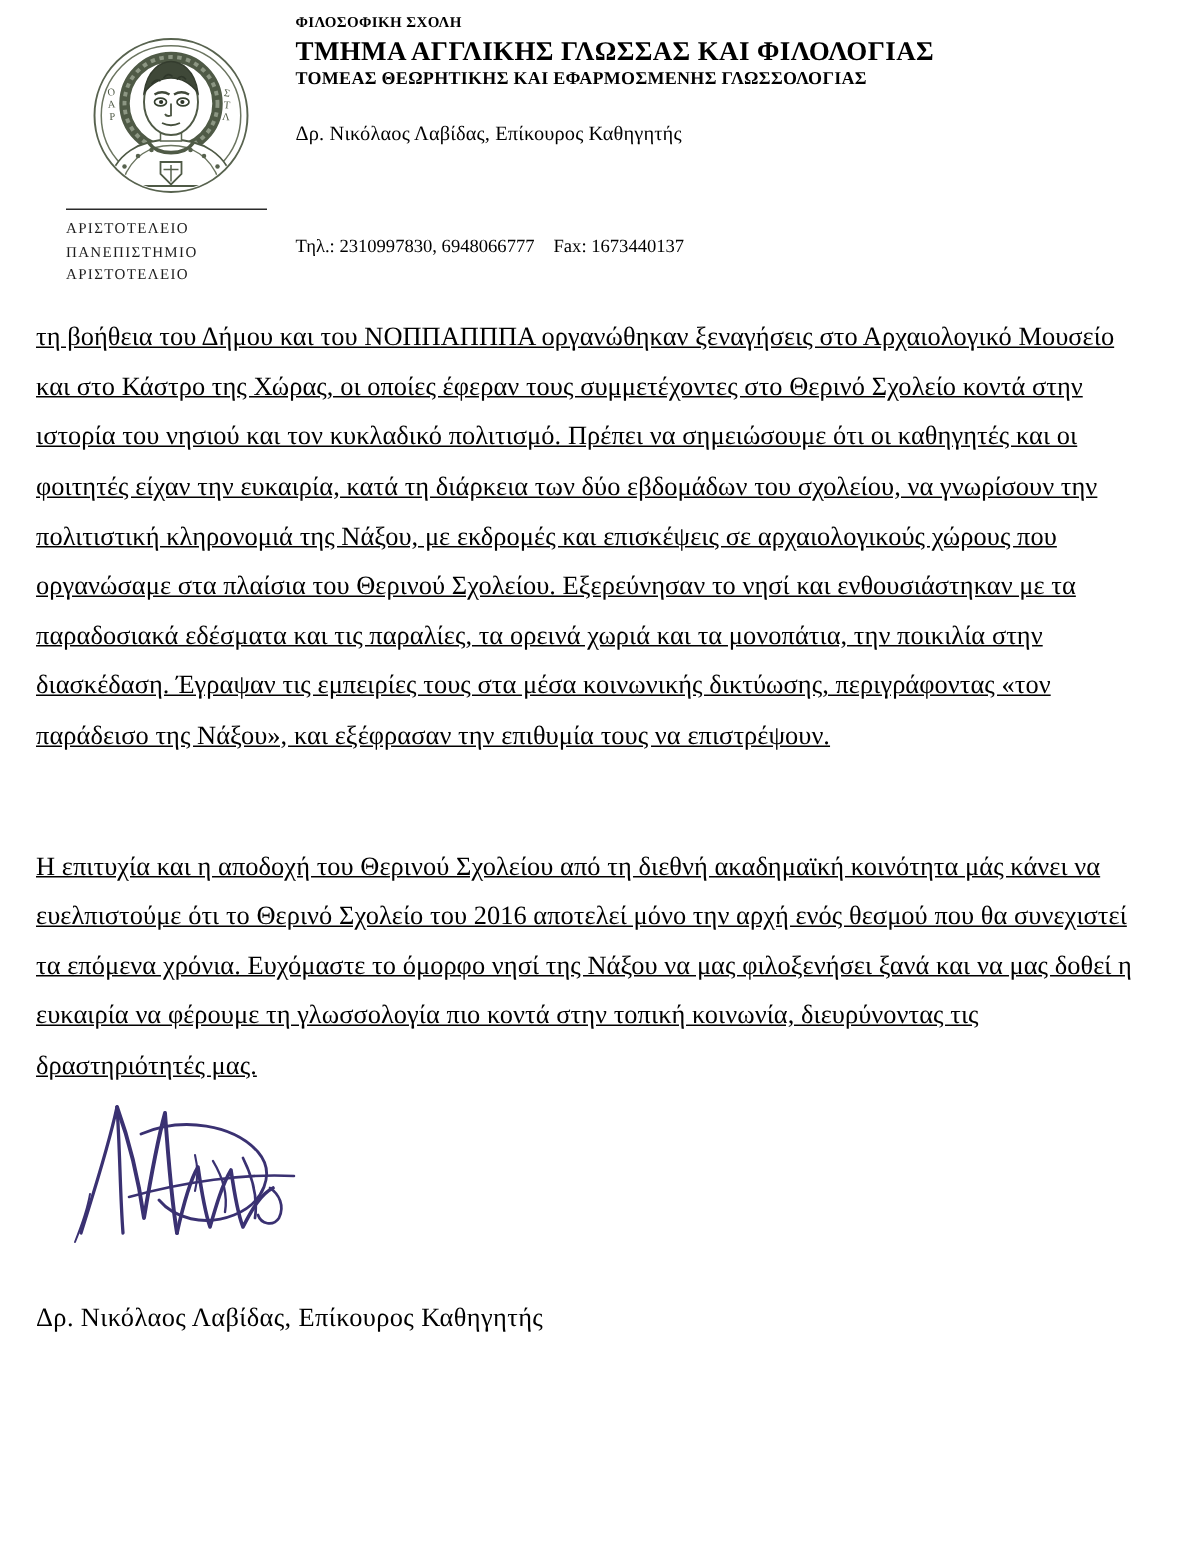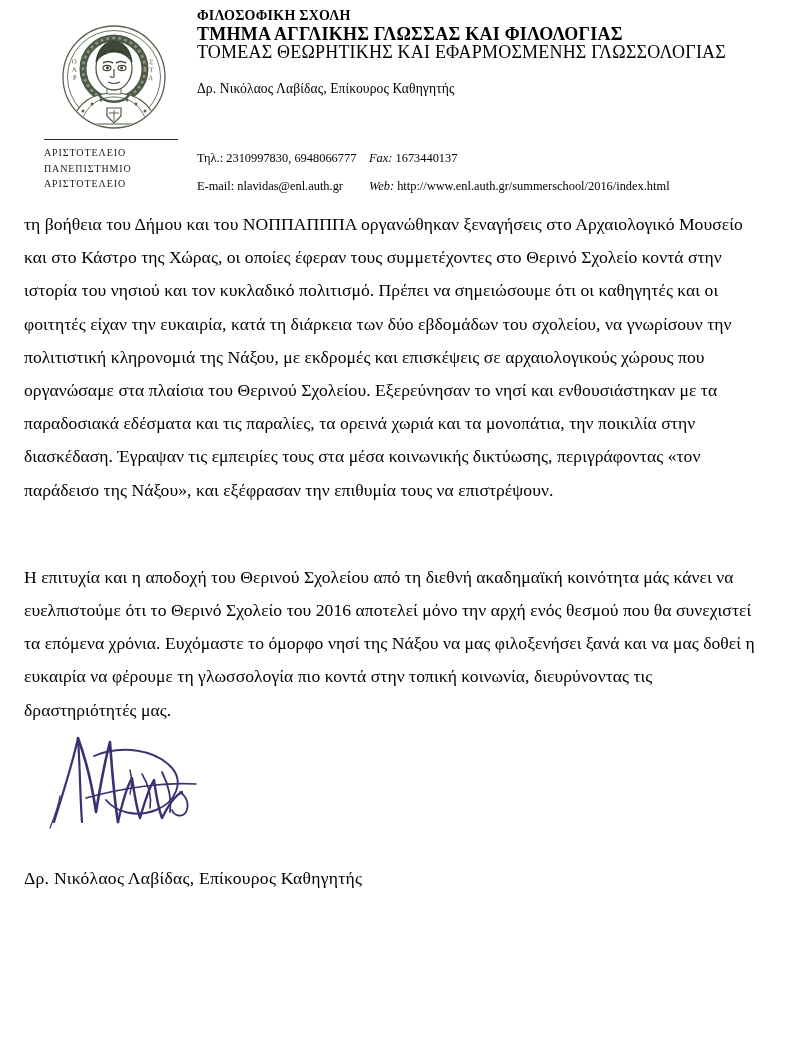--- a/index.html
+++ b/index.html
@@ -54,34 +54,34 @@
     white-space: nowrap;
   }
 
   .faculty-block {
     position: absolute;
     left: 197px;
     top: 7px;
     width: 590px;
   }
   .faculty-line-1 {
-    font-size: 14px;
+    font-size: 10px;
     font-weight: bold;
     line-height: 18px;
     letter-spacing: 0.25px;
   }
   .faculty-line-2 {
     font-size: 18px;
     font-weight: bold;
     line-height: 18.5px;
     letter-spacing: 0.25px;
   }
   .faculty-line-3 {
-    font-size: 18px;
-    font-weight: normal;
+    font-size: 12px;
+    font-weight: bold;
     line-height: 17px;
     letter-spacing: 0.2px;
   }
 
   .person-line {
     position: absolute;
     left: 197px;
     top: 80px;
     font-size: 13.6px;
     line-height: 18px;
@@ -92,48 +92,48 @@
   .contact {
     position: absolute;
     left: 197px;
     top: 144px;
     width: 600px;
     font-size: 12.4px;
     line-height: 15px;
   }
   .contact-row {
     display: flex;
-    align-items: center;
+    align-items: flex-end;
     height: 28px;
   }
   .contact-cell-left {
     width: 172px;
     flex: 0 0 172px;
     white-space: nowrap;
   }
   .contact-cell-right {
     white-space: nowrap;
   }
   .lbl-ital {
-    font-style: italic;
   }
 
   
   .body-area {
     position: absolute;
     left: 24px;
     top: 208px;
     width: 744px;
   }
   .para {
     font-size: 17.6px;
     line-height: 33.2px;
     text-align: left;
     margin: 0;
     letter-spacing: 0.04px;
+    text-decoration: underline;
   }
   .para-gap {
     height: 54px;
   }
 
   
   .signature {
     position: absolute;
     left: 44px;
     top: 726px;
@@ -243,30 +243,20 @@
 
   <div class="contact">
     <div class="contact-row">
       <div class="contact-cell-left">
         <span>Τηλ.:</span>
         <span>2310997830, 6948066777</span>
       </div>
       <div class="contact-cell-right">
         <span class="lbl-ital">Fax:</span>
         <span>1673440137</span>
-      </div>
-    </div>
-    <div class="contact-row">
-      <div class="contact-cell-left">
-        <span>E-mail:</span>
-        <span>nlavidas@enl.auth.gr</span>
-      </div>
-      <div class="contact-cell-right">
-        <span class="lbl-ital">Web:</span>
-        <span>http://www.enl.auth.gr/summerschool/2016/index.html</span>
       </div>
     </div>
   </div>
 </div>
 
 <div class="body-area">
   <p class="para">τη βοήθεια του Δήμου και του ΝΟΠΠΑΠΠΠΑ οργανώθηκαν ξεναγήσεις στο Αρχαιολογικό Μουσείο και στο Κάστρο της Χώρας, οι οποίες έφεραν τους συμμετέχοντες στο Θερινό Σχολείο κοντά στην ιστορία του νησιού και τον κυκλαδικό πολιτισμό. Πρέπει να σημειώσουμε ότι οι καθηγητές και οι φοιτητές είχαν την ευκαιρία, κατά τη διάρκεια των δύο εβδομάδων του σχολείου, να γνωρίσουν την πολιτιστική κληρονομιά της Νάξου, με εκδρομές και επισκέψεις σε αρχαιολογικούς χώρους που οργανώσαμε στα πλαίσια του Θερινού Σχολείου. Εξερεύνησαν το νησί και ενθουσιάστηκαν με τα παραδοσιακά εδέσματα και τις παραλίες, τα ορεινά χωριά και τα μονοπάτια, την ποικιλία στην διασκέδαση. Έγραψαν τις εμπειρίες τους στα μέσα κοινωνικής δικτύωσης, περιγράφοντας «τον παράδεισο της Νάξου», και εξέφρασαν την επιθυμία τους να επιστρέψουν.</p>
   <div class="para-gap"></div>
   <p class="para">Η επιτυχία και η αποδοχή του Θερινού Σχολείου από τη διεθνή ακαδημαϊκή κοινότητα μάς κάνει να ευελπιστούμε ότι το Θερινό Σχολείο του 2016 αποτελεί μόνο την αρχή ενός θεσμού που θα συνεχιστεί τα επόμενα χρόνια. Ευχόμαστε το όμορφο νησί της Νάξου να μας φιλοξενήσει ξανά και να μας δοθεί η ευκαιρία να φέρουμε τη γλωσσολογία πιο κοντά στην τοπική κοινωνία, διευρύνοντας τις δραστηριότητές μας.</p>
 </div>

